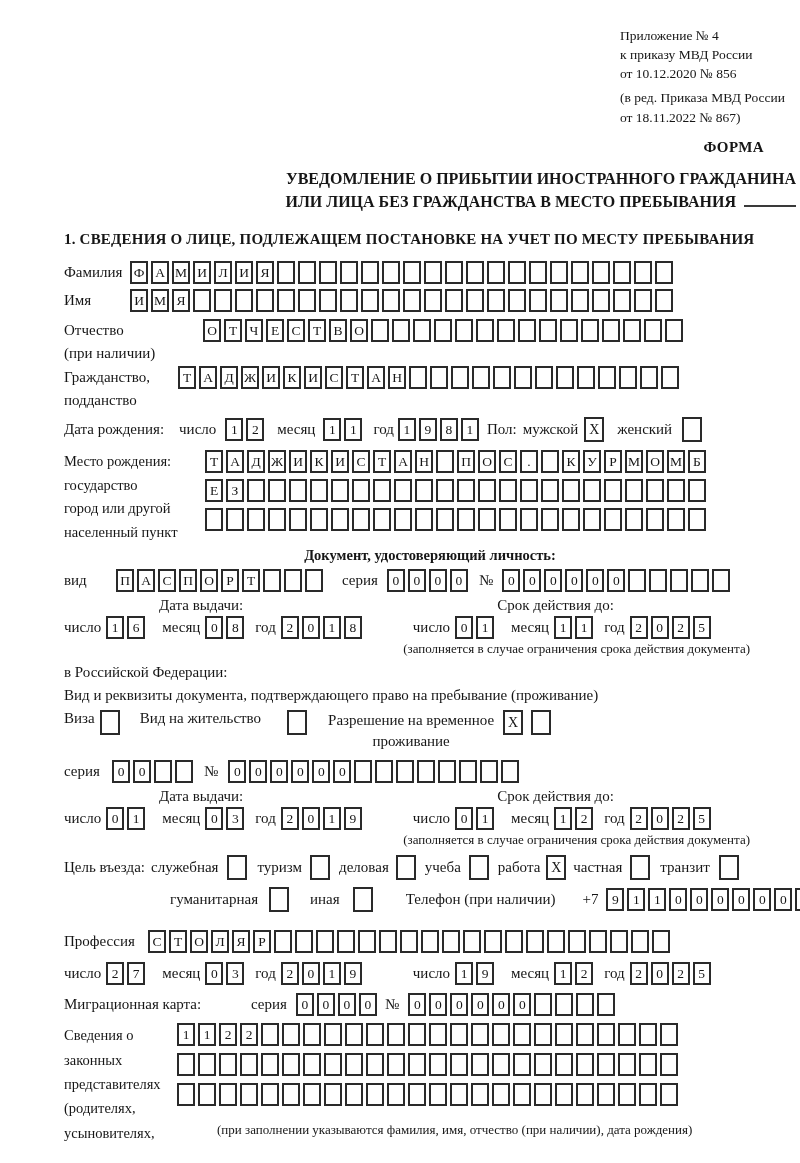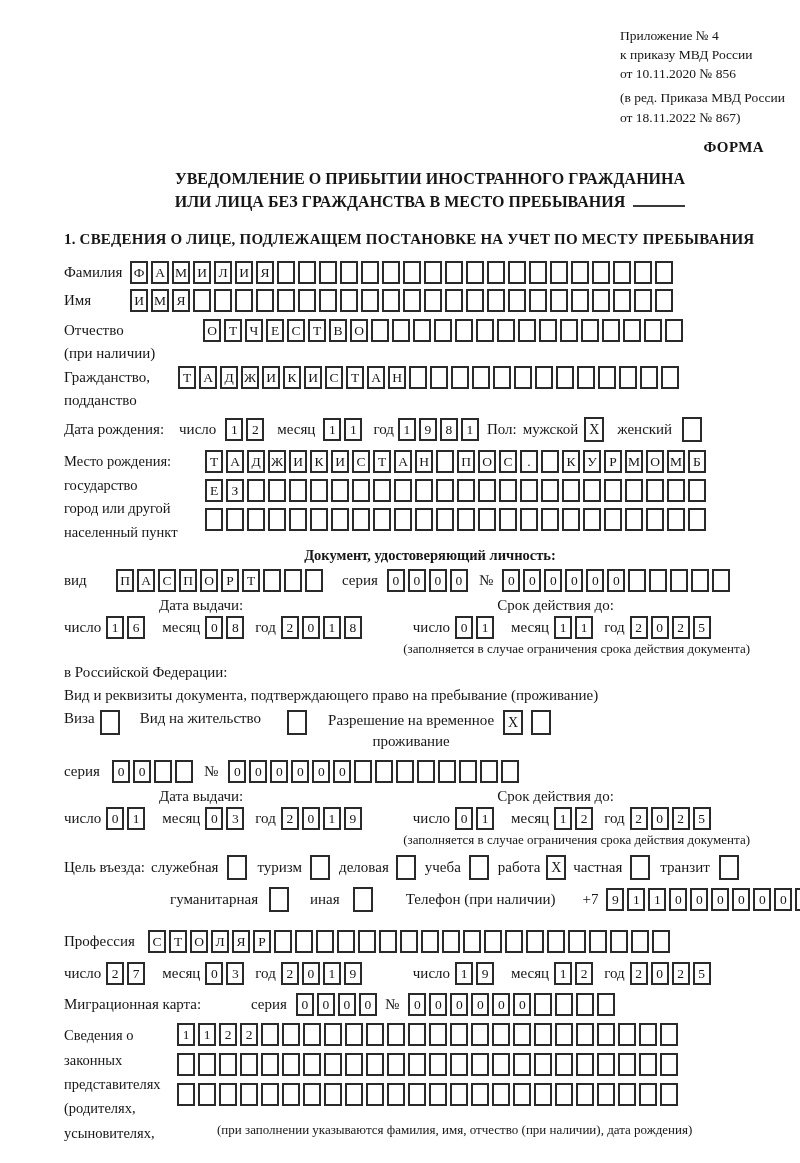--- a/index.html
+++ b/index.html
@@ -7,21 +7,21 @@
   .page {
     width:800px; height:1163px; overflow:hidden; position:relative;
     background:#ffffff; color:#161616;
     font-family:"Liberation Serif","DejaVu Serif",serif;
     font-size:15px;
     padding:26px 4px 0 64px;
   }
   .hdr { margin-left:556px; font-size:13.5px; line-height:1.42; }
   .hdr .g2 { margin-top:5px; }
   .forma { text-align:right; padding-right:32px; font-weight:bold; margin-top:12px; letter-spacing:0.4px; }
-  .title { text-align:center; font-weight:bold; font-size:16px; margin-top:12px; line-height:1.42; }
+  .title { text-align:right; font-weight:bold; font-size:16px; margin-top:12px; line-height:1.42; }
   .uline { display:inline-block; width:52px; border-bottom:2px solid #3a3a3a; height:13px; margin-left:8px; }
   .sec1 { font-weight:bold; font-size:15px; margin-top:18px; margin-bottom:13px; letter-spacing:0.2px; }
   .frow { display:flex; align-items:center; margin-bottom:5px; }
   .frow.top { align-items:flex-start; }
   .lbl { flex:none; }
   .lbl2 { line-height:1.5; }
   .cells { display:flex; flex:none; }
   .cell {
     flex:none; width:18px; height:23px; border:2px solid #2a2a2a; margin-right:3px;
     display:flex; align-items:center; justify-content:center;
@@ -41,21 +41,21 @@
   .ctr { text-align:center; line-height:1.4; }
 </style>
 </head>
 <body>
 
 <div class="page">
 
   <div class="hdr">
     <div>Приложение № 4</div>
     <div>к приказу МВД России</div>
-    <div>от 10.11.2020 № 856</div>
+    <div>от 10.12.2020 № 856</div>
     <div class="g2">(в ред. Приказа МВД России</div>
     <div>от 18.11.2022 № 867)</div>
   </div>
 
   <div class="forma">ФОРМА</div>
 
   <div class="title">
     <div>УВЕДОМЛЕНИЕ О ПРИБЫТИИ ИНОСТРАННОГО ГРАЖДАНИНА</div>
     <div><span>ИЛИ ЛИЦА БЕЗ ГРАЖДАНСТВА В МЕСТО ПРЕБЫВАНИЯ</span><span class="uline"></span></div>
   </div>

